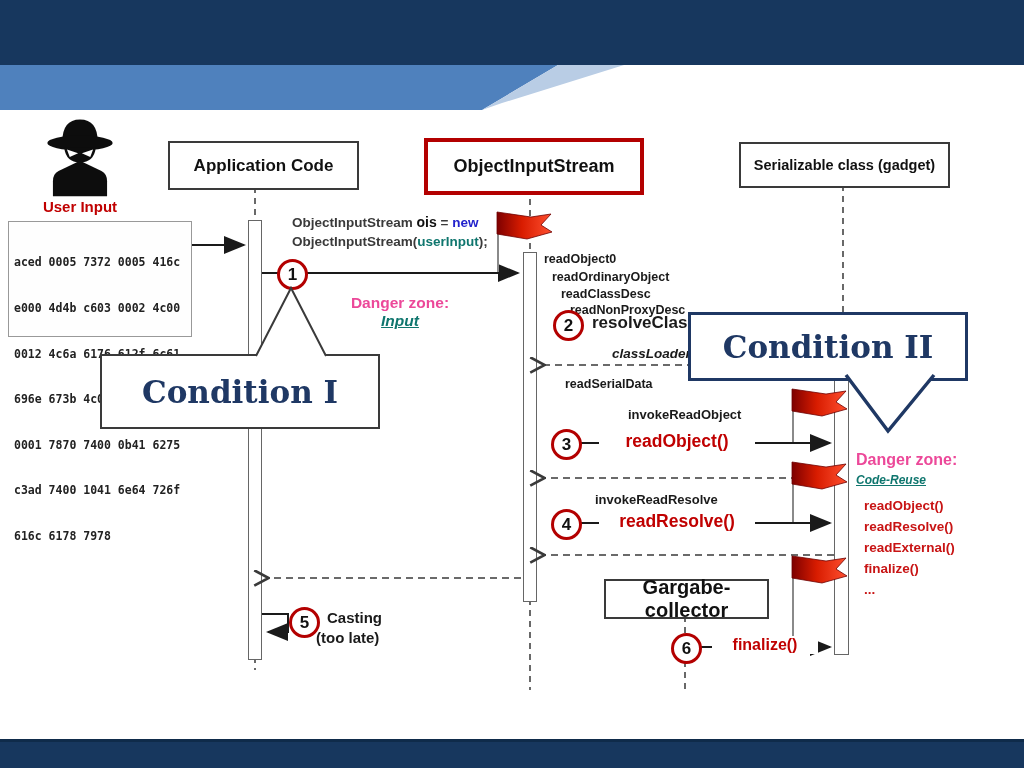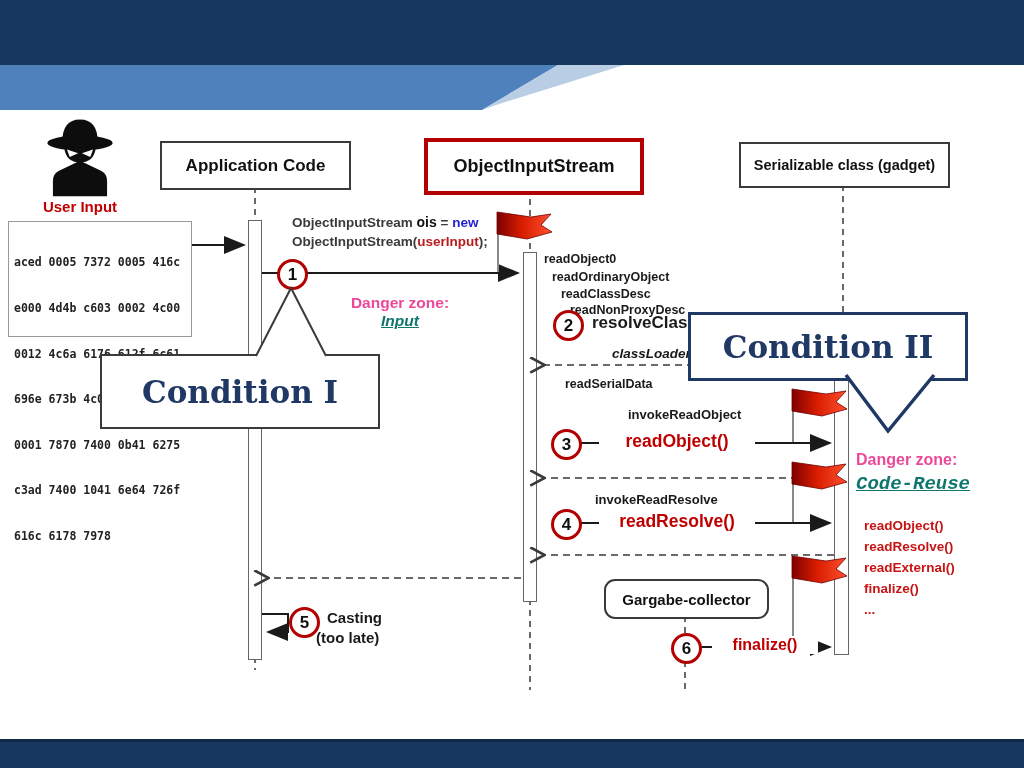--- a/index.html
+++ b/index.html
@@ -33,21 +33,21 @@
   .tail{z-index:7;}
   .danger-t{font-weight:bold;font-size:15.5px;color:#ec4899;}
   .danger-s{font-weight:bold;font-style:italic;font-size:15.5px;text-decoration:underline;color:#0f766e;}
   .reuse-item{font-weight:bold;font-size:13.5px;color:#c81414;line-height:21px;}
   .watermark{left:822px;top:703px;font-size:27px;color:#d2d2d2;z-index:8;}
   .bottom-bar{left:0;top:739px;width:1024px;height:29px;background:#17375e;border-top:3px solid #0f2b4a;
               box-sizing:border-box;z-index:1;}
   .decl{font-size:13.5px;line-height:19px;color:#3a3a3a;font-weight:600;}
   .decl b{color:#111;font-size:14px;}
   .decl .kw{color:#2222cc;font-weight:bold;}
-  .decl .arg{color:#b91c1c;font-weight:bold;}
+  .decl .arg{color:#0f766e;font-weight:bold;}
 </style>
 </head>
 <body>
 
 <div id="stage">
 
   <div class="abs title-bar"></div>
   <div class="abs title-text">4. The Problems</div>
   <svg class="abs ribbon" width="1024" height="46" viewBox="0 0 1024 46">
     <polygon points="0,0 558,0 482,45 0,45" fill="#4f81bd"></polygon>
@@ -131,24 +131,24 @@
     </g>
 
     <g fill="url(#flagG)" stroke="#6d0000" stroke-width="0.8">
       <path transform="translate(497,212)" d="M0,0 L34,5 L54,2 L44,13 L55,20 L30,27 L0,22 Z"></path>
       <path transform="translate(792,389)" d="M0,0 L34,5 L54,2 L44,13 L55,20 L30,27 L0,22 Z"></path>
       <path transform="translate(792,462)" d="M0,0 L34,5 L54,2 L44,13 L55,20 L30,27 L0,22 Z"></path>
       <path transform="translate(792,556)" d="M0,0 L34,5 L54,2 L44,13 L55,20 L30,27 L0,22 Z"></path>
     </g>
   </svg>
 
-  <div class="abs pbox" style="left:160px;top:141px;width:187px;height:45px;font-size:17px;">Application Code</div>
+  <div class="abs pbox" style="left:168px;top:141px;width:187px;height:45px;font-size:17px;">Application Code</div>
   <div class="abs pbox red" style="left:424px;top:138px;width:212px;height:49px;font-size:18px;">ObjectInputStream</div>
   <div class="abs pbox" style="left:739px;top:142px;width:207px;height:42px;font-size:14.5px;">Serializable class (gadget)</div>
-  <div class="abs pbox" style="left:604px;top:579px;width:161px;height:36px;font-size:15px;border-radius:11px;">Gargabe-collector</div>
+  <div class="abs pbox" style="left:604px;top:579px;width:161px;height:36px;font-size:20px;">Gargabe-collector</div>
 
   <div class="abs lbl decl" style="left:292px;top:213px;">
     <div>
       <span>ObjectInputStream </span><b>ois</b><span> = </span><span class="kw">new</span>
     </div>
     <div>
       <span>ObjectInputStream(</span><span class="arg">userInput</span><span>);</span>
     </div>
   </div>
 
@@ -170,21 +170,21 @@
   <div class="abs lbl call-red" style="left:599px;top:431px;width:150px;font-size:17.5px;">readObject()</div>
   <div class="abs lbl" style="left:579px;top:492px;font-weight:bold;font-size:13px;margin-left:16px;">invokeReadResolve</div>
   <div class="abs lbl call-red" style="left:599px;top:511px;width:150px;font-size:17.5px;">readResolve()</div>
   <div class="abs lbl call-red" style="left:712px;top:636px;width:100px;font-size:16px;">finalize()</div>
 
   <div class="abs lbl" style="left:327px;top:609px;font-weight:bold;font-size:15px;">Casting</div>
   <div class="abs lbl" style="left:316px;top:629px;font-weight:bold;font-size:15px;">(too late)</div>
 
   <div class="abs" style="left:856px;top:451px;z-index:5;">
     <div class="danger-t" style="font-size:16px;">Danger zone:</div>
-    <div class="danger-s" style="font-size:19px;margin:4px 0 20px 0;font-family:Liberation Mono, monospace;">Code-Reuse</div>
+    <div class="danger-s" style="font-size:12px;margin:4px 0 8px 0;">Code-Reuse</div>
     <div style="margin-left:8px;">
       <div class="reuse-item">readObject()</div>
       <div class="reuse-item">readResolve()</div>
       <div class="reuse-item">readExternal()</div>
       <div class="reuse-item">finalize()</div>
       <div class="reuse-item">...</div>
     </div>
   </div>
 
   <div class="abs num" style="left:277px;top:259px;">1</div>

